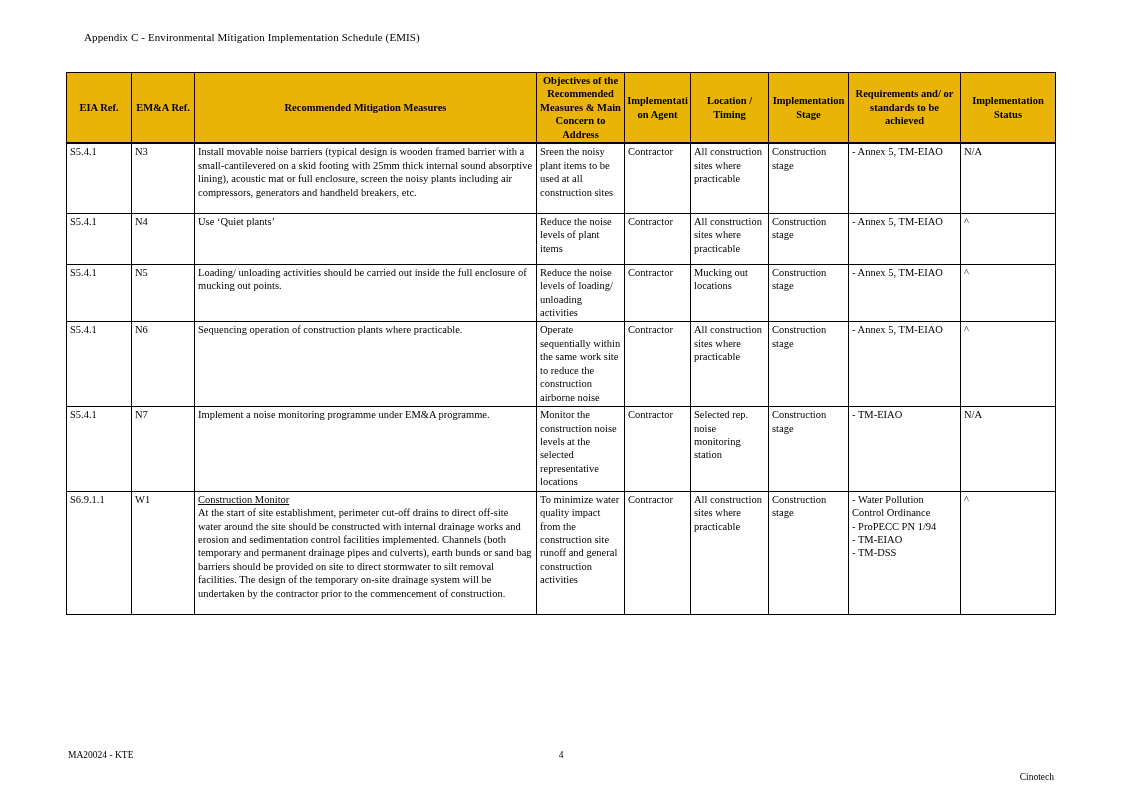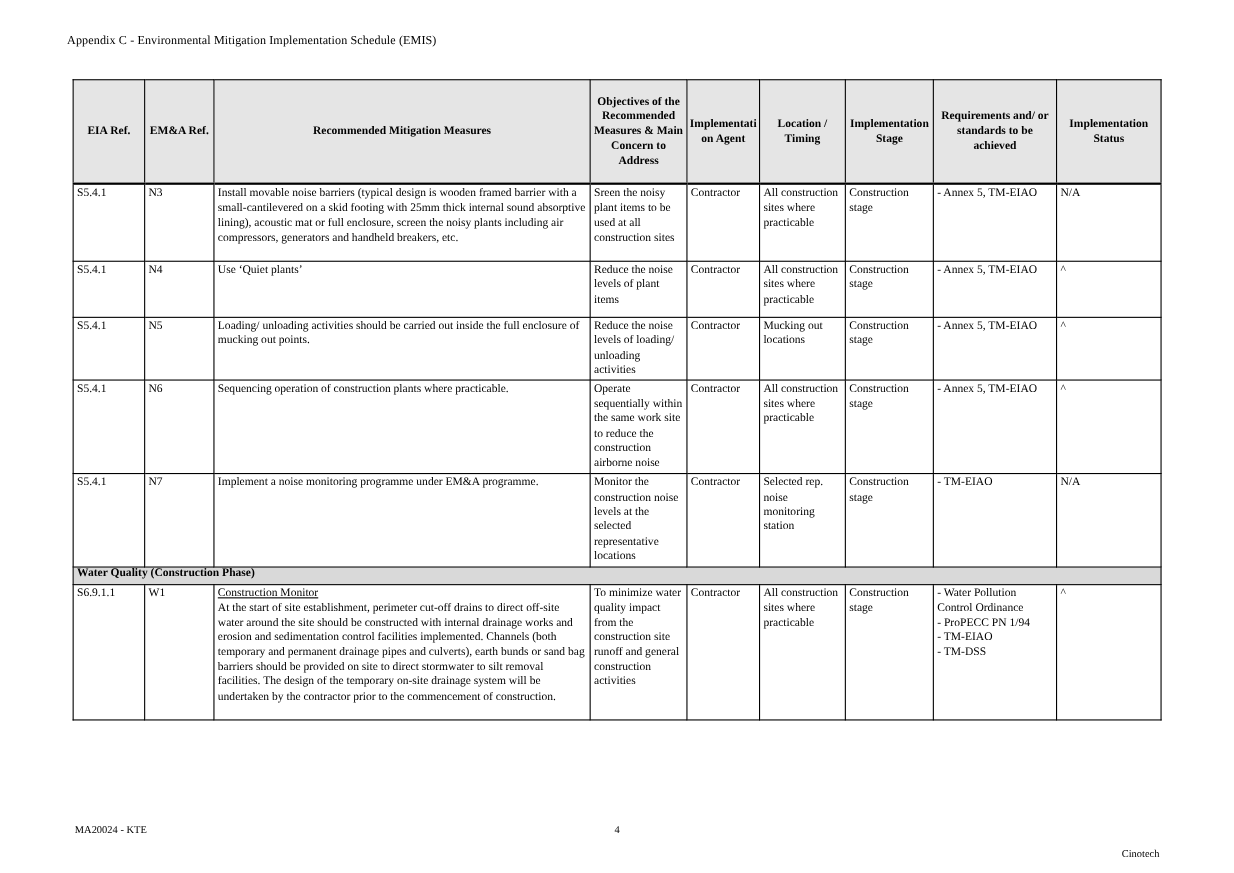--- a/index.html
+++ b/index.html
@@ -7,21 +7,21 @@
     position: relative;
     width: 1122px;
     height: 794px;
     background: #ffffff;
     font-family: "Liberation Serif", serif;
     color: #000;
     overflow: hidden;
   }
   .doc-title {
     position: absolute;
-    left: 61px;
+    left: 84px;
     top: 31px;
     font-size: 11px;
     letter-spacing: 0.1px;
   }
   table.emis {
     position: absolute;
     left: 66px;
     top: 72px;
     width: 989px;
     border-collapse: collapse;
@@ -29,28 +29,28 @@
   }
   table.emis th, table.emis td {
     border: 1px solid #000;
     vertical-align: top;
     padding: 1px 3px 2px 3px;
     font-size: 10.5px;
     line-height: 1.28;
     overflow: hidden;
   }
   table.emis thead th {
-    background: #e5e5e5;
+    background: #eab308;
     font-weight: bold;
     text-align: center;
     vertical-align: middle;
     overflow-wrap: break-word;
     word-break: break-word;
     border-bottom: 2px solid #000;
-    padding: 13px 2px;
+    padding: 1px 2px;
   }
   tr.section-row td {
     background: #d9d9d9;
     font-weight: bold;
     padding: 0 3px;
     line-height: 1.2;
   }
   .c { text-align: left; }
   .pre { white-space: pre-line; }
   .status { font-size: 10px; margin-left: 11px; }
@@ -147,23 +147,20 @@
         <td class="c">S5.4.1</td>
         <td class="c">N7</td>
         <td>Implement a noise monitoring programme under EM&amp;A programme.</td>
         <td>Monitor the construction noise levels at the selected representative locations</td>
         <td class="c">Contractor</td>
         <td>Selected rep. noise monitoring station</td>
         <td class="c">Construction stage</td>
         <td>- TM-EIAO</td>
         <td class="c status">N/A</td>
       </tr>
-      <tr class="section-row" style="height:16px">
-        <td colspan="9">Water Quality (Construction Phase)</td>
-      </tr>
       <tr style="height:123px">
         <td>S6.9.1.1</td>
         <td class="c">W1</td>
         <td>
           <div class="u">Construction Monitor</div>
           <div>At the start of site establishment, perimeter cut-off drains to direct off-site water around the site should be constructed with internal drainage works and erosion and sedimentation control facilities implemented.  Channels (both temporary and permanent drainage pipes and culverts), earth bunds or sand bag barriers should be provided on site to direct stormwater to silt removal facilities.  The design of the temporary on-site drainage system will be undertaken by the contractor prior to the commencement of construction.</div>
         </td>
         <td>To minimize water quality impact from the construction site runoff and general construction activities</td>
         <td>Contractor</td>
         <td>All construction sites where practicable</td>

